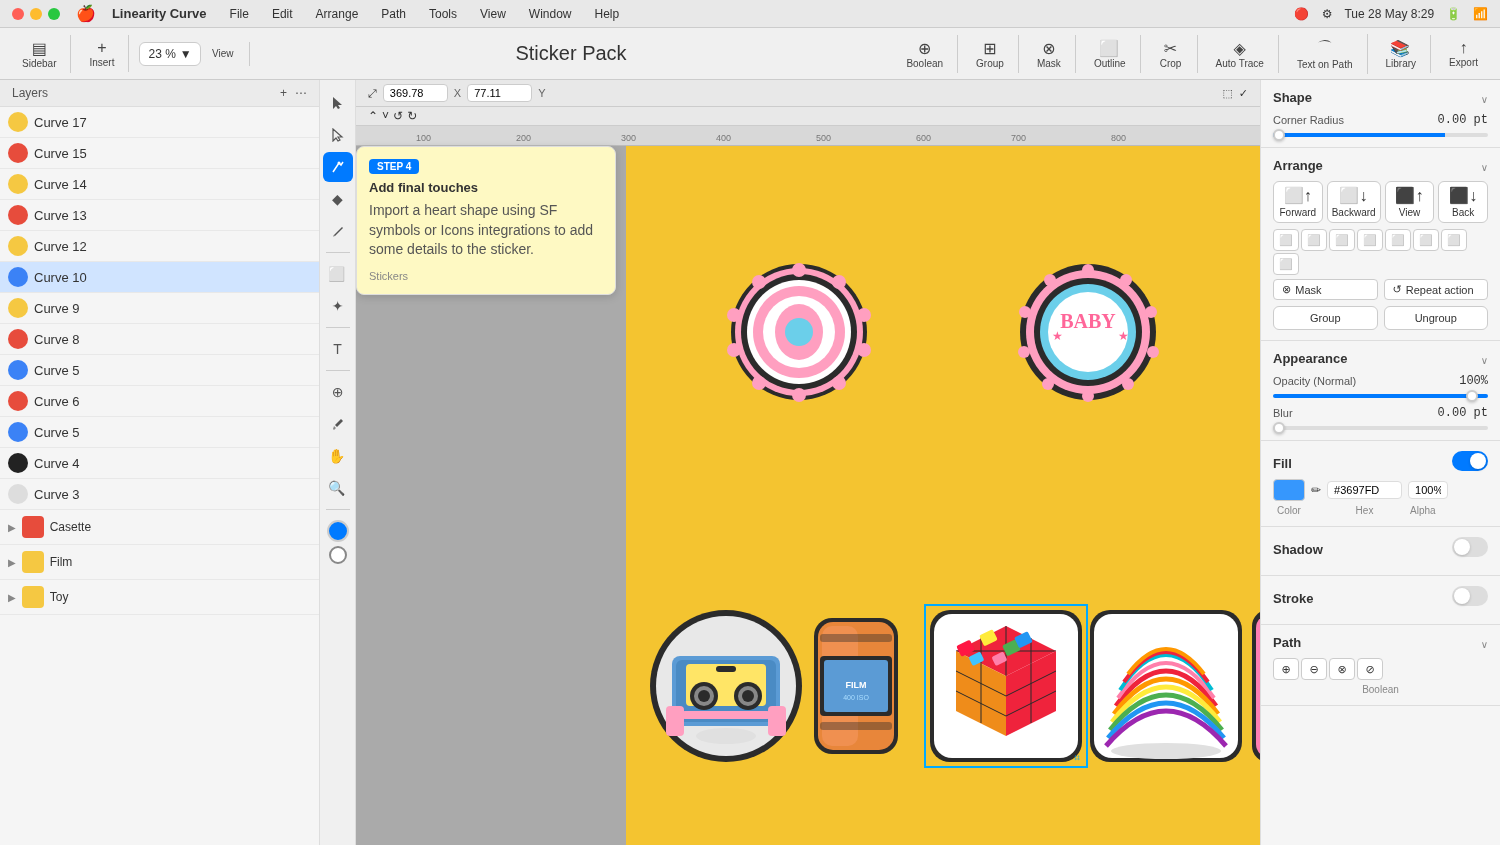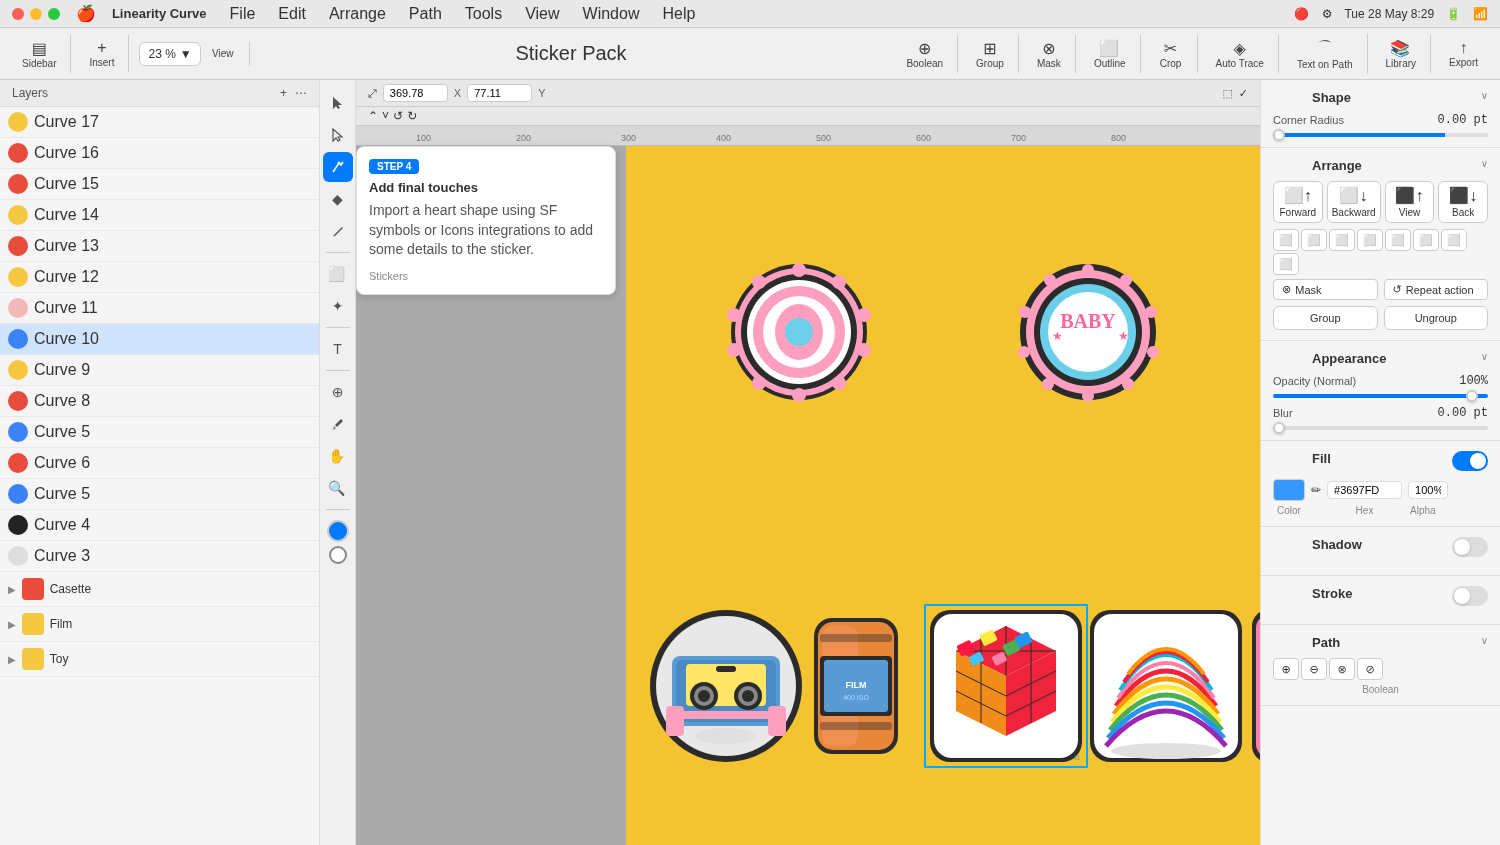--- a/index.html
+++ b/index.html
@@ -9,21 +9,21 @@
     .menubar {
       height: 28px;
       background: #e8e8e8;
       display: flex;
       align-items: center;
       padding: 0 12px;
       gap: 16px;
       border-bottom: 1px solid #ccc;
     }
     .menubar-app-name { font-weight: 600; font-size: 13px; }
-    .menubar-item { font-size: 16px; cursor: pointer; padding-left: 7px; }
+    .menubar-item { font-size: 12px; cursor: pointer; padding-left: 7px; }
     .menubar-right { margin-left: auto; display: flex; align-items: center; gap: 12px; font-size: 12px; }
 
     
     .toolbar {
       height: 52px;
       background: #f0f0f0;
       border-bottom: 1px solid #ccc;
       display: flex;
       align-items: center;
       padding: 0 8px;
@@ -107,21 +107,21 @@
       flex: 1;
       overflow-y: auto;
     }
     .layer-item {
       display: flex;
       align-items: center;
       padding: 5px 8px;
       gap: 6px;
       cursor: pointer;
       border-bottom: 1px solid #e8e8e8;
-      font-size: 16px;
+      font-size: 13px;
     }
     .layer-item.selected { background: #d0e4ff; }
     .layer-icon {
       width: 20px;
       height: 20px;
       border-radius: 4px;
       display: flex;
       align-items: center;
       justify-content: center;
       font-size: 12px;
@@ -199,21 +199,21 @@
       position: relative;
       height: calc(100% - 20px);
       background: #aaa;
     }
     
     .tutorial-popup {
       position: absolute;
       top: 0;
       left: 0;
       width: 260px;
-      background: #ffffff;
+      background: #fef9c3;
       border: 1px solid #ddd;
       border-radius: 8px;
       padding: 12px;
       box-shadow: 0 2px 8px rgba(0,0,0,0.15);
       z-index: 10;
     }
     .step-badge {
       background: #007AFF;
       color: white;
       font-size: 10px;
@@ -233,24 +233,23 @@
       border-left: 1px solid #ddd;
       overflow-y: auto;
       padding: 0;
     }
     .rp-section {
       border-bottom: 1px solid #ddd;
       padding: 10px 12px;
     }
     .rp-section-header {
       display: flex;
-      align-items: flex-start;
+      align-items: flex-end;
       justify-content: space-between;
       margin-bottom: 8px;
-      margin-left: 39px;
     }
     .rp-section-title { font-weight: 600; font-size: 13px; }
     .rp-chevron { font-size: 10px; color: #888; }
     .rp-row {
       display: flex;
       align-items: center;
       justify-content: space-between;
       margin-bottom: 6px;
       font-size: 12px;
     }
@@ -496,41 +495,33 @@
       </div>
     </div>
     <div class="sidebar-layers">
 
     <div class="layer-item">
           <div class="layer-icon" style="background: rgb(245, 200, 66); border-radius: 50%;"></div>
           <span>Curve 17</span>
         </div>
         <div class="layer-item">
           <div class="layer-icon" style="background: rgb(231, 76, 60); border-radius: 50%;"></div>
-          <span>Curve 16</span>
-        </div>
-        <div class="layer-item">
-          <div class="layer-icon" style="background: rgb(231, 76, 60); border-radius: 50%;"></div>
           <span>Curve 15</span>
         </div>
         <div class="layer-item">
           <div class="layer-icon" style="background: rgb(245, 200, 66); border-radius: 50%;"></div>
           <span>Curve 14</span>
         </div>
         <div class="layer-item">
           <div class="layer-icon" style="background: rgb(231, 76, 60); border-radius: 50%;"></div>
           <span>Curve 13</span>
         </div>
         <div class="layer-item">
           <div class="layer-icon" style="background: rgb(245, 200, 66); border-radius: 50%;"></div>
           <span>Curve 12</span>
-        </div>
-        <div class="layer-item">
-          <div class="layer-icon" style="background: rgb(245, 184, 184); border-radius: 50%;"></div>
-          <span>Curve 11</span>
         </div>
         <div class="layer-item selected">
           <div class="layer-icon" style="background: rgb(59, 130, 246); border-radius: 50%;"></div>
           <span>Curve 10</span>
         </div>
         <div class="layer-item">
           <div class="layer-icon" style="background: rgb(245, 200, 66); border-radius: 50%;"></div>
           <span>Curve 9</span>
         </div>
         <div class="layer-item">

